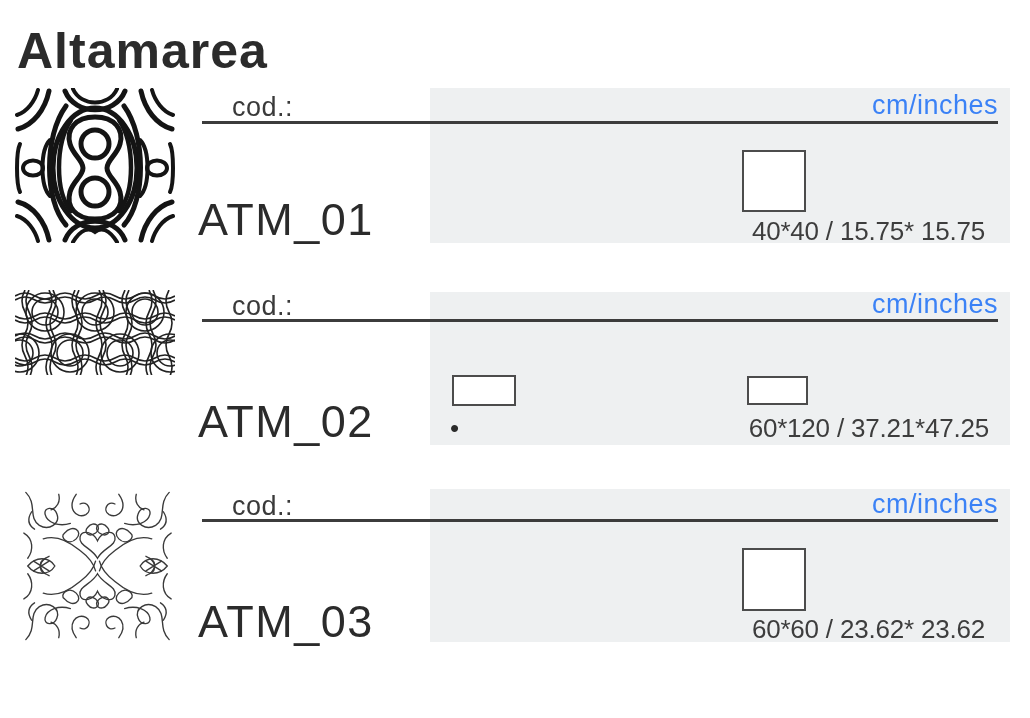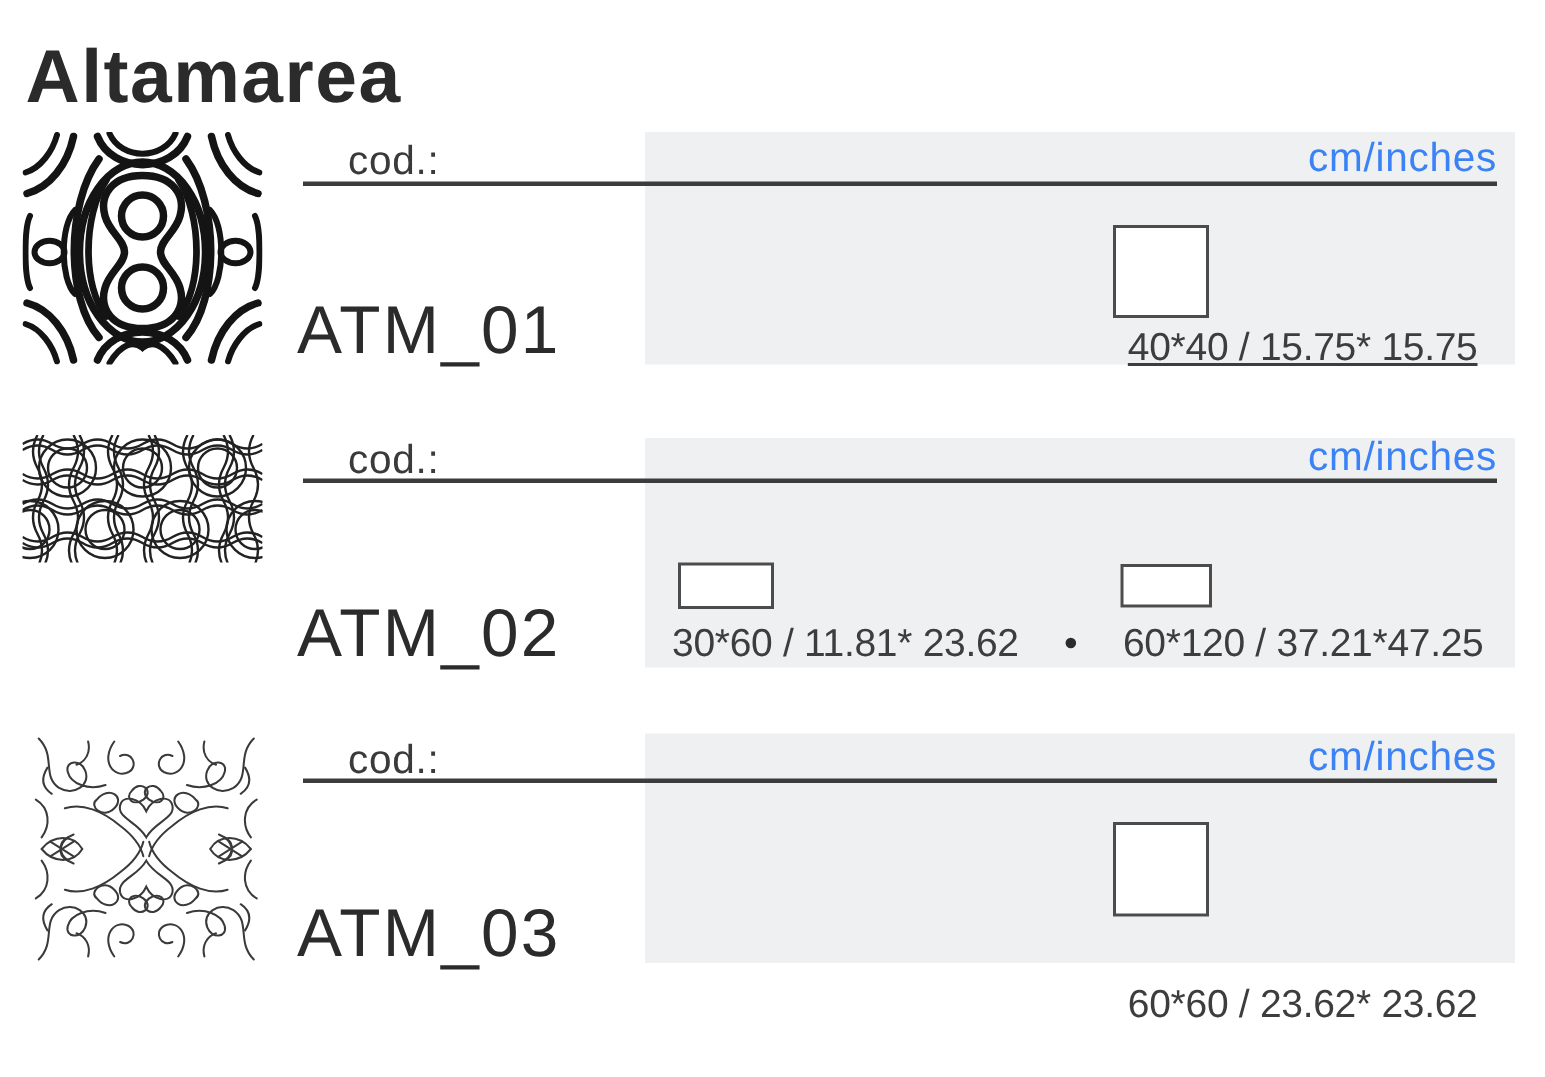--- a/index.html
+++ b/index.html
@@ -65,21 +65,21 @@
     </g>
   </svg>
 </div>
 
 <div class="abs cod-label" style="top:92px;">cod.:</div>
 <div class="abs rule" style="top:121px;"></div>
 <div class="abs units" style="top:90px;">cm/inches</div>
 <div class="abs code" style="top:194px;">ATM_01</div>
 
 <div class="abs tile" style="left:742px;top:150px;width:64px;height:62px;"></div>
-<div class="abs size-label size-label-right" style="top:216px;text-decoration:underline;">40*40 / 15.75* 15.75</div>
+<div class="abs size-label size-label-right" style="top:216px;">40*40 / 15.75* 15.75</div>
 
 <div class="abs panel" style="top:292px;height:153px;"></div>
 
 <div class="abs thumb" style="left:15px;top:290px;width:160px;height:85px;">
   <svg viewBox="0 0 160 85" xmlns="http://www.w3.org/2000/svg">
     <g stroke="#222222" fill="none" stroke-width="1.6">
 
       <circle cx="30" cy="22" r="19"></circle>
         <circle cx="30" cy="22" r="13"></circle>
       <circle cx="80" cy="22" r="19"></circle>
@@ -122,21 +122,20 @@
 </div>
 
 <div class="abs cod-label" style="top:291px;">cod.:</div>
 <div class="abs rule" style="top:319px;"></div>
 <div class="abs units" style="top:289px;">cm/inches</div>
 <div class="abs code" style="top:396px;">ATM_02</div>
 
 <div class="abs tile" style="left:452px;top:375px;width:64px;height:31px;"></div>
 <div class="abs tile" style="left:747px;top:376px;width:61px;height:29px;"></div>
 <div class="abs sizes-line">
-  <span class="size-label">30*60 / 11.81* 23.62</span>
   <span class="bullet">•</span>
   <span class="size-label">60*120 / 37.21*47.25</span>
 </div>
 
 <div class="abs panel" style="top:489px;height:153px;"></div>
 
 <div class="abs thumb" style="left:20px;top:487px;width:155px;height:158px;">
   <svg viewBox="0 0 160 160" xmlns="http://www.w3.org/2000/svg">
     <g stroke="#3a3a3a" fill="none" stroke-width="1.4" stroke-linecap="round">
       <g id="p3-q">
@@ -165,13 +164,13 @@
     </g>
   </svg>
 </div>
 
 <div class="abs cod-label" style="top:491px;">cod.:</div>
 <div class="abs rule" style="top:519px;"></div>
 <div class="abs units" style="top:489px;">cm/inches</div>
 <div class="abs code" style="top:596px;">ATM_03</div>
 
 <div class="abs tile" style="left:742px;top:548px;width:64px;height:63px;"></div>
-<div class="abs size-label size-label-right" style="top:614px;margin-top:40px;">60*60 / 23.62* 23.62</div>
+<div class="abs size-label size-label-right" style="top:614px;">60*60 / 23.62* 23.62</div>
 
 </body></html>

